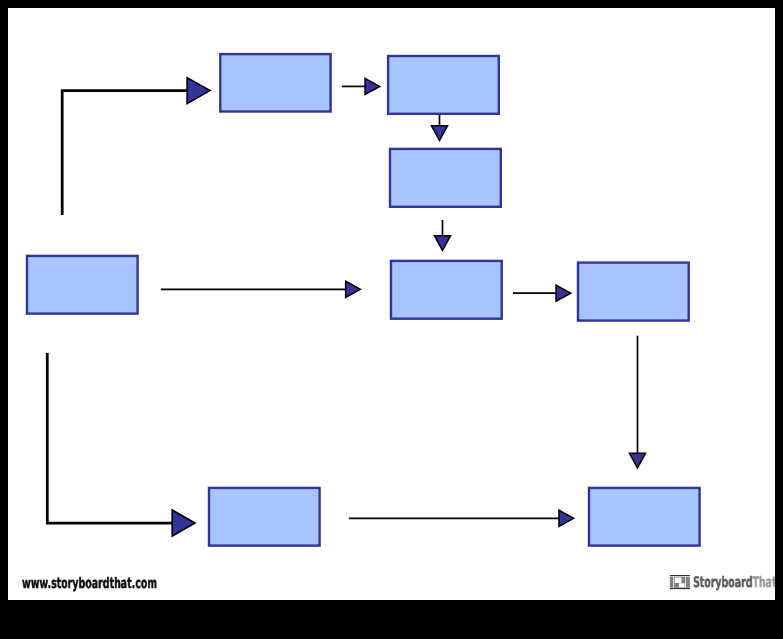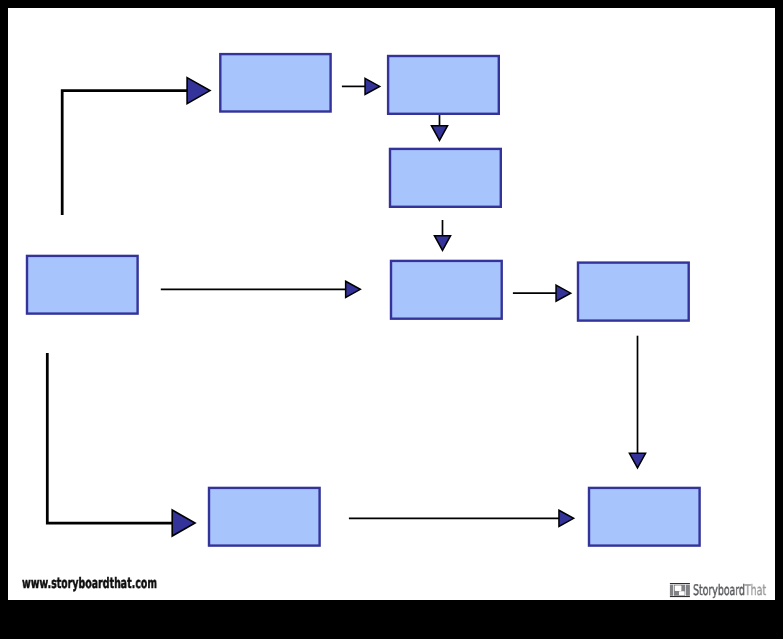--- a/index.html
+++ b/index.html
@@ -5,21 +5,21 @@
 <style>
   html,body{margin:0;padding:0;}
   body{width:783px;height:639px;background:#000;overflow:hidden;-webkit-font-smoothing:antialiased;text-rendering:geometricPrecision;
        font-family:"Liberation Sans",sans-serif;}
   #canvas{position:absolute;left:8px;top:8px;width:767px;height:592px;background:#fff;overflow:hidden;}
   #diagram{position:absolute;left:0;top:0;width:767px;height:592px;}
   .footer{position:absolute;left:0;top:0;width:767px;height:468px;}
   .url{position:absolute;left:14.4px;top:569.1px;font-size:14.6px;font-weight:bold;color:#0d0d0d;-webkit-text-stroke:0.45px #0d0d0d;
        font-family:"DejaVu Sans",sans-serif;font-stretch:condensed;letter-spacing:0px;line-height:1;
        transform:scaleX(0.719) translateZ(0);transform-origin:left top;will-change:transform;}
-  .brand{position:absolute;left:0;top:8px;width:767px;height:592px;}
+  .brand{position:absolute;left:0;top:0;width:767px;height:592px;font-weight:bold;}
   .logo{position:absolute;left:660.9px;top:566.2px;display:block;}
   .brand-text{position:absolute;left:684.5px;top:568.0px;
               font-size:14.6px;color:#58595b;-webkit-text-stroke:0.42px #58595b;line-height:1;white-space:nowrap;
               font-family:"DejaVu Sans",sans-serif;font-stretch:condensed;letter-spacing:-0.1px;
               transform:scaleX(0.725) translateZ(0);transform-origin:left center;will-change:transform;
               -webkit-font-smoothing:antialiased;}
   .brand-text .light{color:#9a9b9d;-webkit-text-stroke:0.42px #9a9b9d;}
 </style>
 </head>
 <body style="background: rgb(0, 0, 0);">

